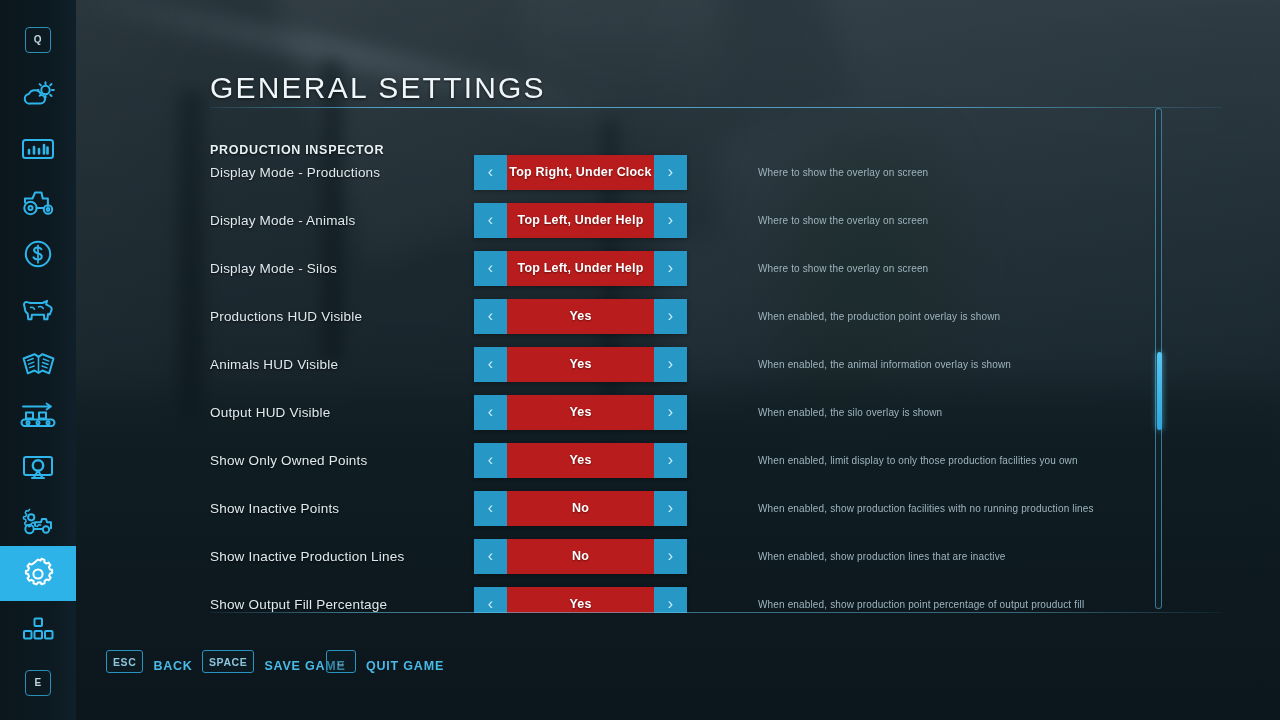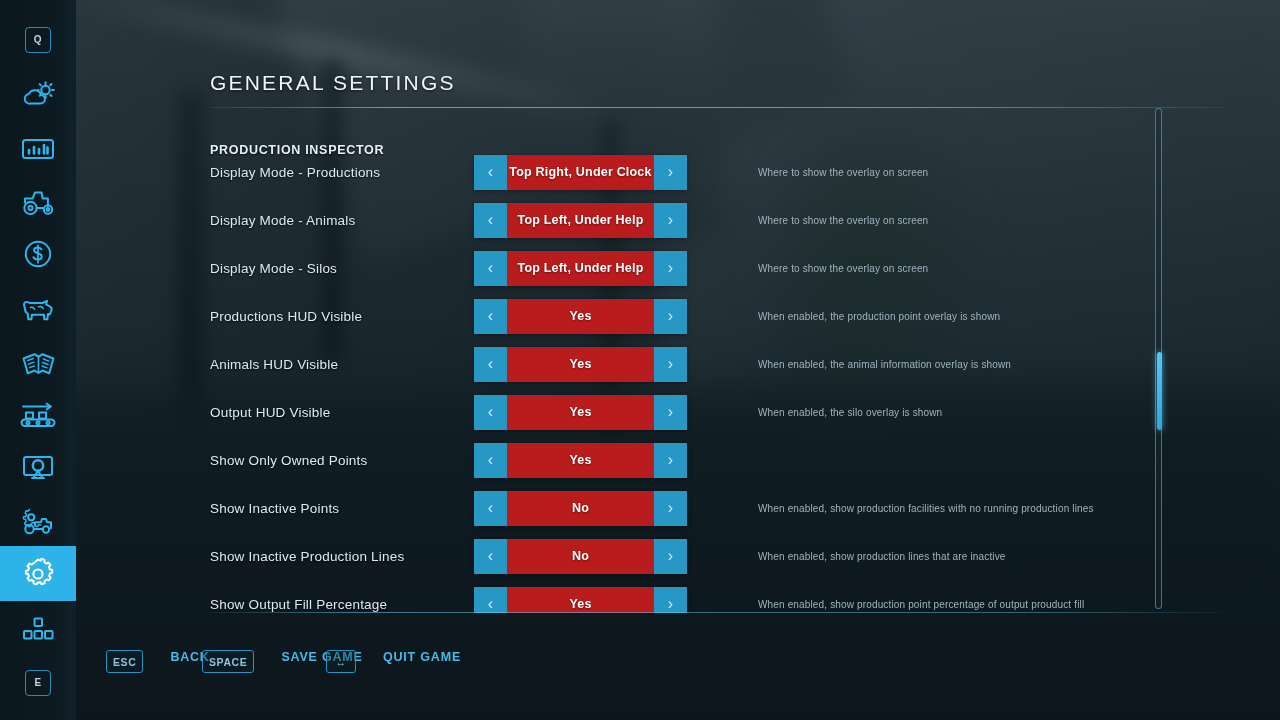--- a/index.html
+++ b/index.html
@@ -145,21 +145,21 @@
 
   
   .main {
     position: absolute;
     left: 76px; top: 0; right: 0; bottom: 0;
     z-index: 4;
   }
   .page-title {
     position: absolute;
     left: 134px; top: 71px;
-    font-size: 21px;
+    font-size: 30px;
     letter-spacing: 2.2px;
     color: #eef6fa;
     font-weight: 400;
     text-transform: uppercase;
     font-stretch: condensed;
     text-shadow: 0 1px 3px rgba(0,0,0,.65);
   }
   .title-rule {
     position: absolute;
     left: 134px; top: 107px;
@@ -265,21 +265,21 @@
   
   .hintbar {
     position: absolute;
     left: 0; bottom: 0;
     width: 1204px; height: 92px;
     z-index: 6;
   }
   .hint {
     position: absolute;
     top: 22px;
-    display: flex; align-items: flex-start; gap: 27px;
+    display: flex; align-items: flex-end; gap: 10px;
   }
   .keycap {
     min-width: 30px; height: 23px;
     padding: 0 6px;
     border: 1.5px solid #2a93bf;
     border-radius: 3px;
     display: flex; align-items: center; justify-content: center;
     font-size: 10.5px;
     font-weight: bold;
     letter-spacing: .6px;
@@ -517,20 +517,21 @@
             </div>
             <span class="row-desc">When enabled, the silo overlay is shown</span>
           </div>
           <div class="row">
             <span class="row-label">Show Only Owned Points</span>
             <div class="selector">
               <span class="sel-arrow">‹</span>
               <span class="sel-value">Yes</span>
               <span class="sel-arrow">›</span>
             </div>
+            <span class="row-desc">When enabled, limit display to only those production facilities you own</span>
           </div>
           <div class="row">
             <span class="row-label">Show Inactive Points</span>
             <div class="selector">
               <span class="sel-arrow">‹</span>
               <span class="sel-value">No</span>
               <span class="sel-arrow">›</span>
             </div>
             <span class="row-desc">When enabled, show production facilities with no running production lines</span>
           </div>

